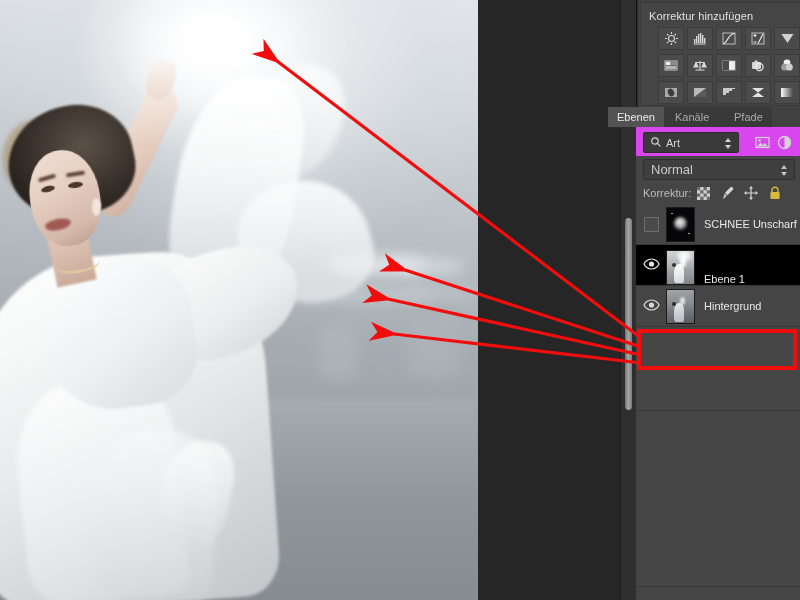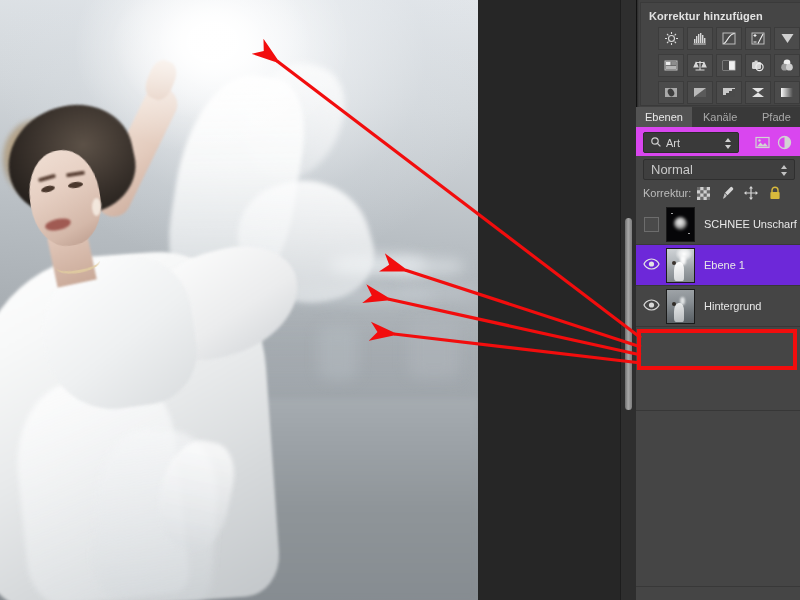--- a/index.html
+++ b/index.html
@@ -94,28 +94,28 @@
   
   .vscroll-track{position:absolute;left:620px;top:0;width:16px;height:600px;background:#2e2e2e;border-left:1px solid #1d1d1d;}
   .vscroll-thumb{position:absolute;left:625px;top:218px;width:7px;height:192px;border-radius:4px;
     background:linear-gradient(90deg,#6e6e6e,#a8a8a8 45%,#7d7d7d);}
 
   
   .panel{position:absolute;left:636px;top:0;width:164px;height:600px;background:#414141;border-left:1px solid #202020;}
   .panel-shadow{position:absolute;left:636px;top:0;width:3px;height:600px;background:linear-gradient(90deg,rgba(0,0,0,.55),rgba(0,0,0,0));}
 
   .adj-panel{position:absolute;left:640px;top:2px;width:160px;height:102px;background:#454545;border:1px solid #3a3a3a;}
-  .adj-title{position:absolute;left:8px;top:7px;font-size:11px;font-weight:bold;color:#e2e2e2;letter-spacing:.1px;}
+  .adj-title{position:absolute;left:8px;top:7px;font-size:11px;font-weight:normal;color:#e2e2e2;letter-spacing:.1px;}
   .adj-rows{position:absolute;left:0;top:24px;width:160px;}
   .adj-row{display:flex;justify-content:flex-end;gap:3px;padding-right:1px;margin-bottom:4px;}
   .adj-btn{width:24px;height:21px;background:#4b4b4b;border:1px solid #3c3c3c;display:flex;align-items:center;justify-content:center;}
   .adj-btn svg{display:block;}
 
   
-  .tabbar{position:absolute;left:636px;top:107px;width:164px;height:20px;background:#393939;border-bottom:1px solid #2c2c2c;}
+  .tabbar{position:absolute;left:608px;top:107px;width:164px;height:20px;background:#393939;border-bottom:1px solid #2c2c2c;}
   .tab{position:absolute;top:0;height:20px;display:flex;align-items:center;justify-content:center;
        font-size:11px;color:#a9a9a9;padding:0 9px;}
   .tab.active{background:#535353;color:#e9e9e9;}
   .tab1{left:0;} .tab2{left:58px;} .tab3{left:117px;}
 
   .filterbar{position:absolute;left:636px;top:127px;width:164px;height:29px;background:#d946ef;border-bottom:1px solid #333;}
   .kind-select{position:absolute;left:7px;top:5px;width:94px;height:19px;background:#3a3a3a;border:1px solid #2c2c2c;border-radius:2px;display:flex;align-items:center;}
   .kind-mag{margin-left:6px;}
   .kind-text{font-size:11px;color:#d5d5d5;margin-left:4px;}
   .kind-arrows{position:absolute;right:6px;top:3px;}
@@ -128,21 +128,21 @@
   .blend-arrows{position:absolute;right:6px;top:3px;}
 
   .lockbar{position:absolute;left:636px;top:182px;width:164px;height:22px;background:#454545;border-bottom:1px solid #333;}
   .lock-label{position:absolute;left:7px;top:5px;font-size:11px;color:#bdbdbd;}
   .lock-ic{position:absolute;top:3px;width:16px;height:16px;display:flex;align-items:center;justify-content:center;}
   .lk1{left:59px;} .lk2{left:83px;} .lk3{left:107px;} .lk4{left:131px;}
 
   
   .layers{position:absolute;left:636px;top:204px;width:164px;height:206px;background:#454545;}
   .layer{position:relative;height:40px;border-bottom:1px solid #383838;display:flex;align-items:center;}
-  .layer.selected{background:#6d28d9;}
+  .layer.selected{background:#000000;align-items:flex-end;}
   .eye-cell{width:30px;height:40px;display:flex;align-items:center;justify-content:center;flex:0 0 30px;}
   .eyebox{width:13px;height:13px;border:1px solid #6d6d6d;background:#4a4a4a;}
   .thumb{width:27px;height:33px;border:1px solid #1b1b1b;flex:0 0 27px;overflow:hidden;position:relative;background:#0b0b0b;}
   .lname{font-size:11px;color:#e8e8e8;margin-left:9px;white-space:nowrap;overflow:hidden;}
 
   .th-snow{position:absolute;inset:0;background:#060608;}
   .th-snow .blob{position:absolute;border-radius:50%;}
   .th-photo{position:absolute;inset:0;background:linear-gradient(170deg,#c9cdd0,#8f9499 60%,#6d7277);}
 
   .panel-bottom{position:absolute;left:636px;top:410px;width:164px;height:190px;background:#454545;border-top:1px solid #373737;}

